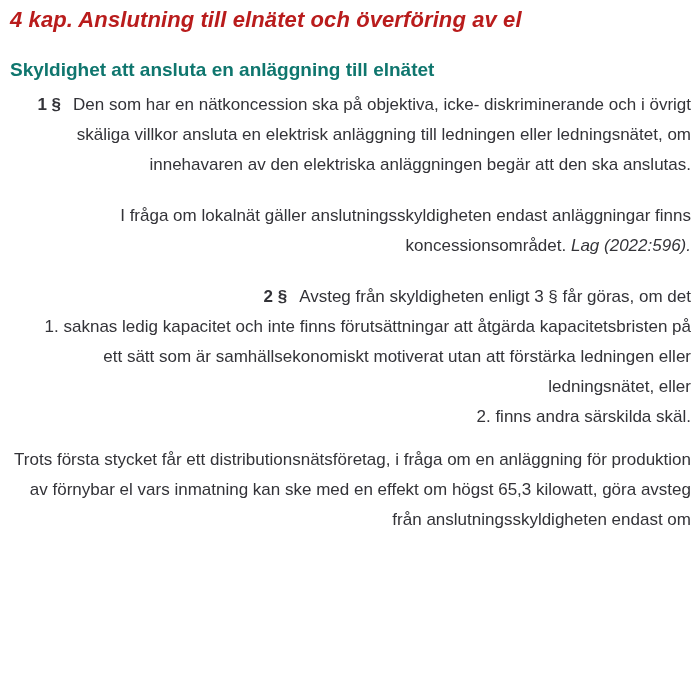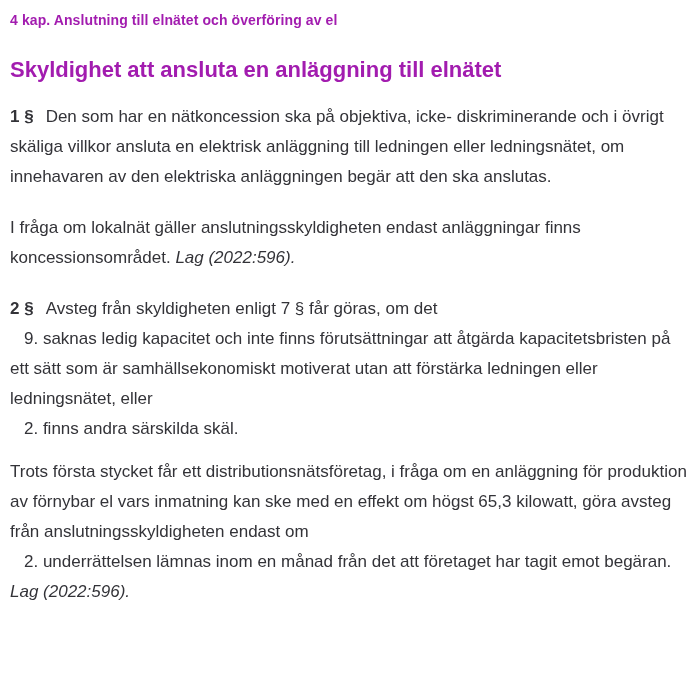--- a/index.html
+++ b/index.html
@@ -17,36 +17,38 @@
     box-sizing: border-box;
     width: 697px;
     padding: 6px 6px 0 10px;
     font-family: "Liberation Sans", "DejaVu Sans", sans-serif;
     font-size: 17px;
     line-height: 30px;
     color: #333338;
     -webkit-font-smoothing: antialiased;
   }
   h1.chapter {
-    font-size: 14px;
+    font-size: 22px;
     line-height: 28px;
     font-weight: 700;
-    color: #a21caf;
+    color: #b91c1c;
     margin: 0 0 24px 0;
     letter-spacing: 0.1px;
+    font-style: italic;
   }
   h2.section {
-    font-size: 22px;
+    font-size: 19px;
     line-height: 24px;
     font-weight: 700;
-    color: #a21caf;
-    margin: 0 0 20px 0;
+    color: #0f766e;
+    margin: 0 0 8px 0;
   }
   p {
     margin: 0 0 21px 0;
+    text-align: right;
   }
   p.no-gap {
     margin-bottom: 0;
   }
   p.item {
     margin: 0;
     text-indent: 14px;
   }
   p.item.group-end {
     margin-bottom: 13px;
@@ -67,24 +69,23 @@
 <main class="doc">
 
   <h1 class="chapter">4 kap. Anslutning till elnätet och överföring av el</h1>
 
   <h2 class="section">Skyldighet att ansluta en anläggning till elnätet</h2>
 
   <p><strong class="marker">1 §</strong><span class="after-marker">Den som har en nätkoncession ska på objektiva, icke- diskriminerande och i övrigt skäliga villkor ansluta en elektrisk anläggning till ledningen eller ledningsnätet, om innehavaren av den elektriska anläggningen begär att den ska anslutas.</span></p>
 
   <p><span>I fråga om lokalnät gäller anslutningsskyldigheten endast anläggningar finns koncessionsområdet. </span><em class="law-ref">Lag (2022:596).</em></p>
 
-  <p class="no-gap"><strong class="marker">2 §</strong><span class="after-marker">Avsteg från skyldigheten enligt 7 § får göras, om det</span></p>
+  <p class="no-gap"><strong class="marker">2 §</strong><span class="after-marker">Avsteg från skyldigheten enligt 3 § får göras, om det</span></p>
 
-  <p class="item">9. saknas ledig kapacitet och inte finns förutsättningar att åtgärda kapacitetsbristen på ett sätt som är samhällsekonomiskt motiverat utan att förstärka ledningen eller ledningsnätet, eller</p>
+  <p class="item">1. saknas ledig kapacitet och inte finns förutsättningar att åtgärda kapacitetsbristen på ett sätt som är samhällsekonomiskt motiverat utan att förstärka ledningen eller ledningsnätet, eller</p>
 
   <p class="item group-end">2. finns andra särskilda skäl.</p>
 
   <p class="no-gap">Trots första stycket får ett distributionsnätsföretag, i fråga om en anläggning för produktion av förnybar el vars inmatning kan ske med en effekt om högst 65,3 kilowatt, göra avsteg från anslutningsskyldigheten endast om</p>
 
 
-  <p class="item"><span>2. underrättelsen lämnas inom en månad från det att företaget har tagit emot begäran. </span><em class="law-ref">Lag (2022:596).</em></p>
 
 </main>
 
 </body></html>

